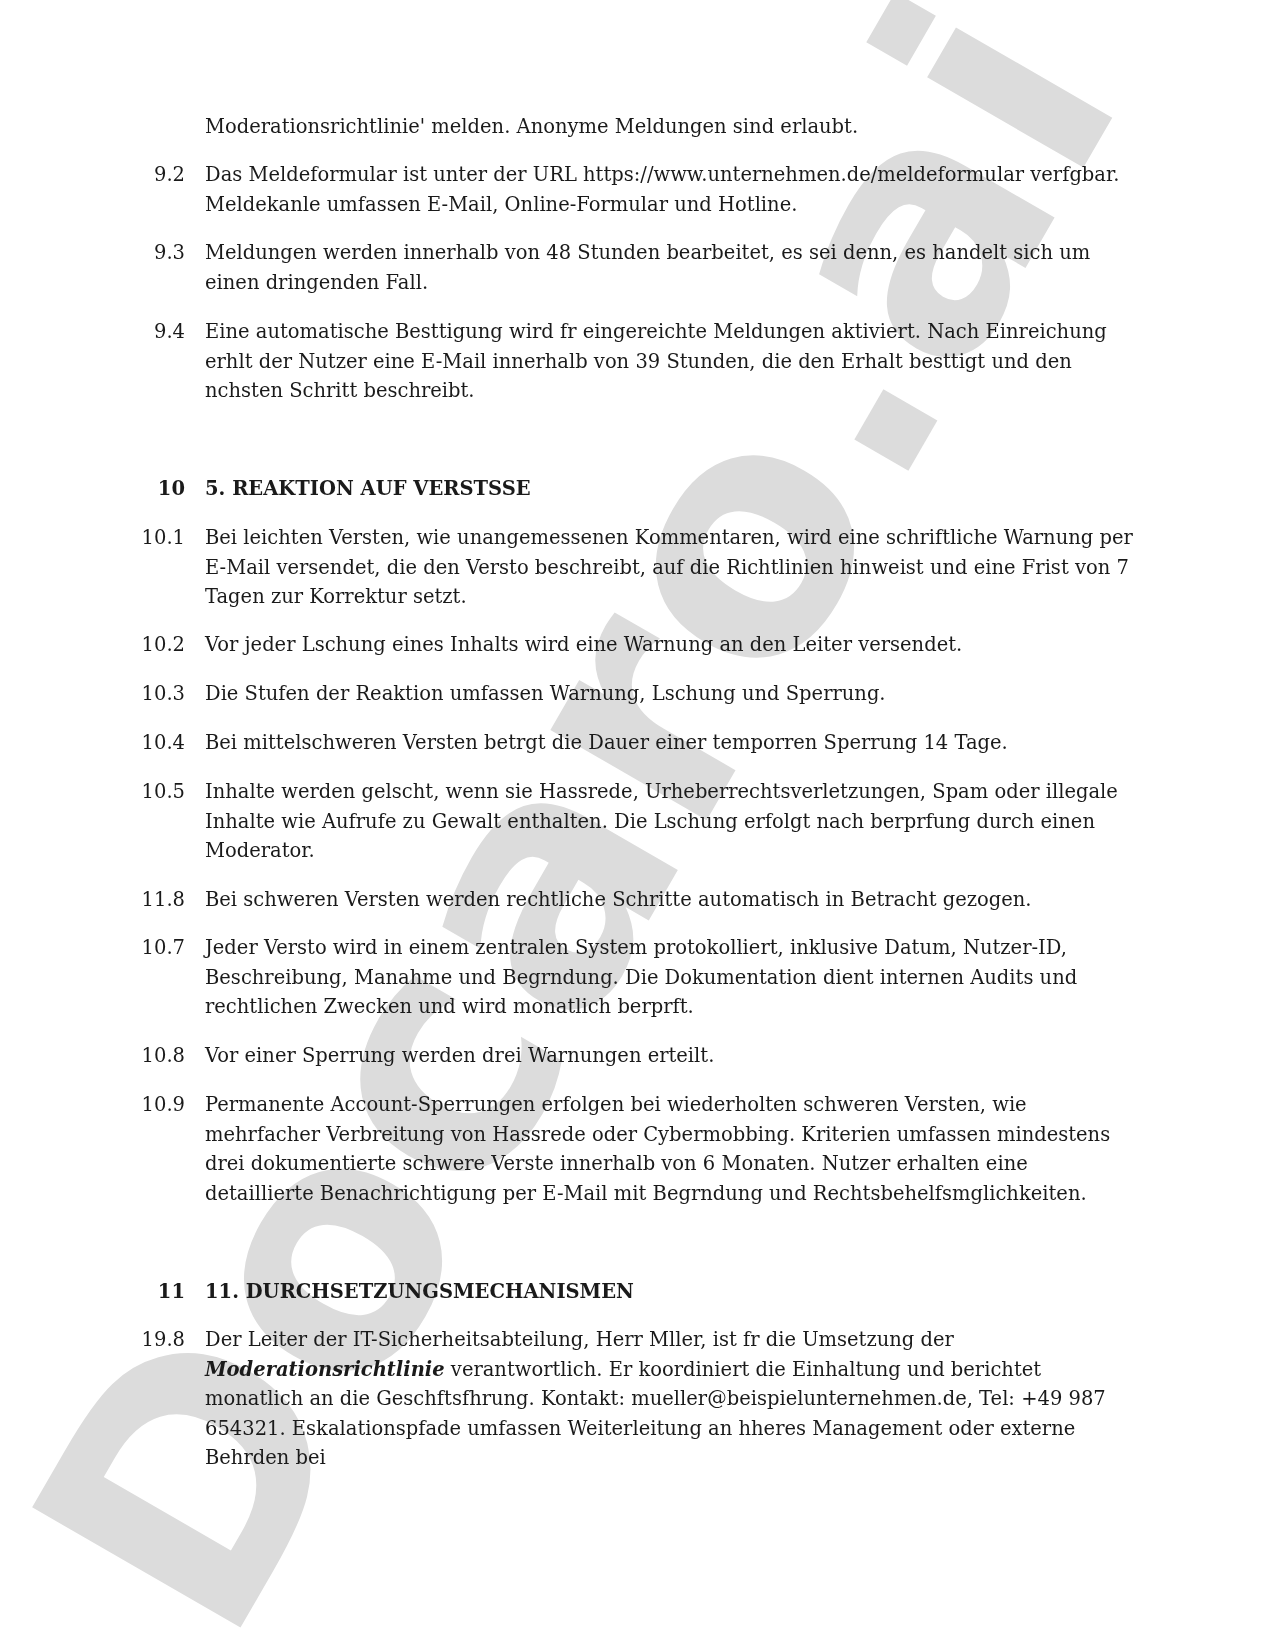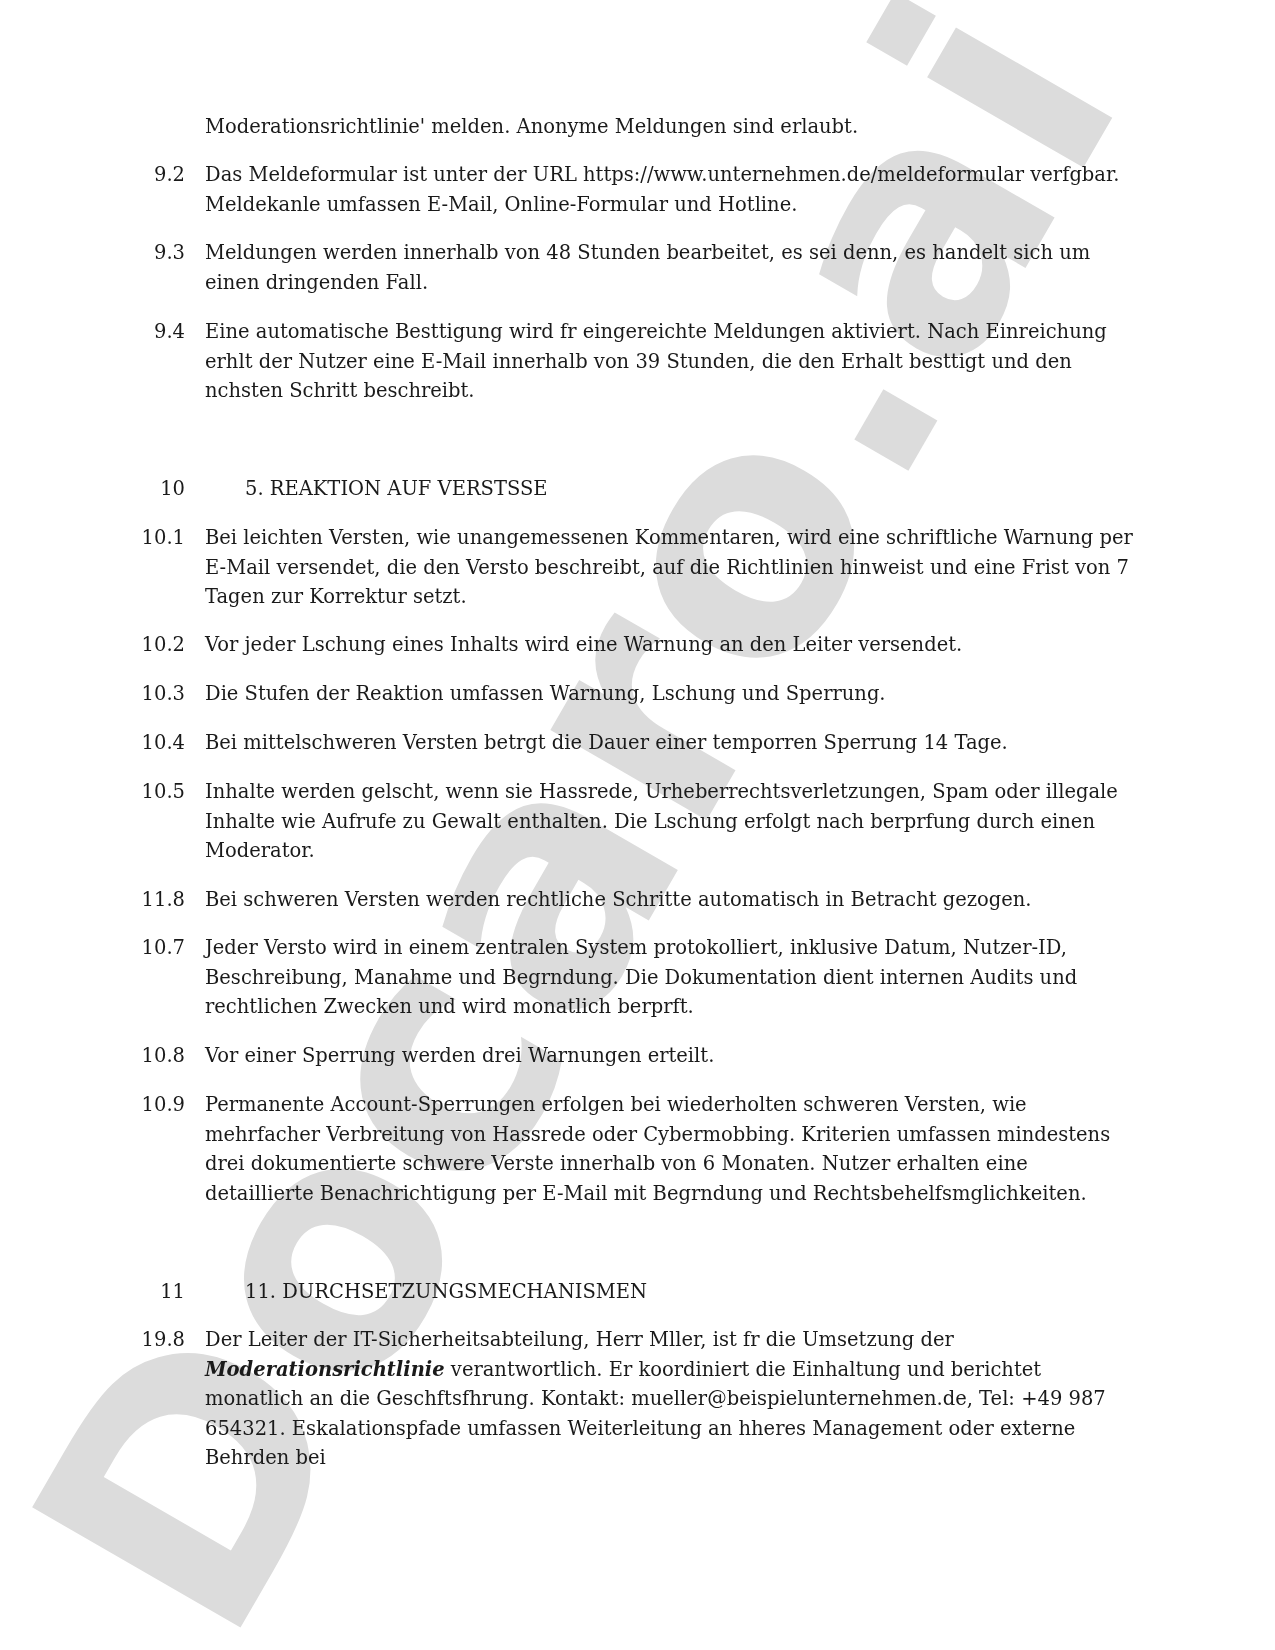--- a/index.html
+++ b/index.html
@@ -45,21 +45,21 @@
     .num {
       position: absolute;
       right: 1090px;
       white-space: nowrap;
     }
     .text {
       position: absolute;
       left: 205px;
       width: 930px;
     }
-    .heading .num, .heading .text { font-weight: normal; margin-left: 40px; }
+    .heading .num, .heading .text { font-weight: bold; }
     .bold { font-weight: bold; font-style: italic; }
   </style>
 </head>
 <body>
 
 <div class="watermark">Docaro.ai</div>
 
 <div class="page">
 
   <div class="row" style="top:112px;">

